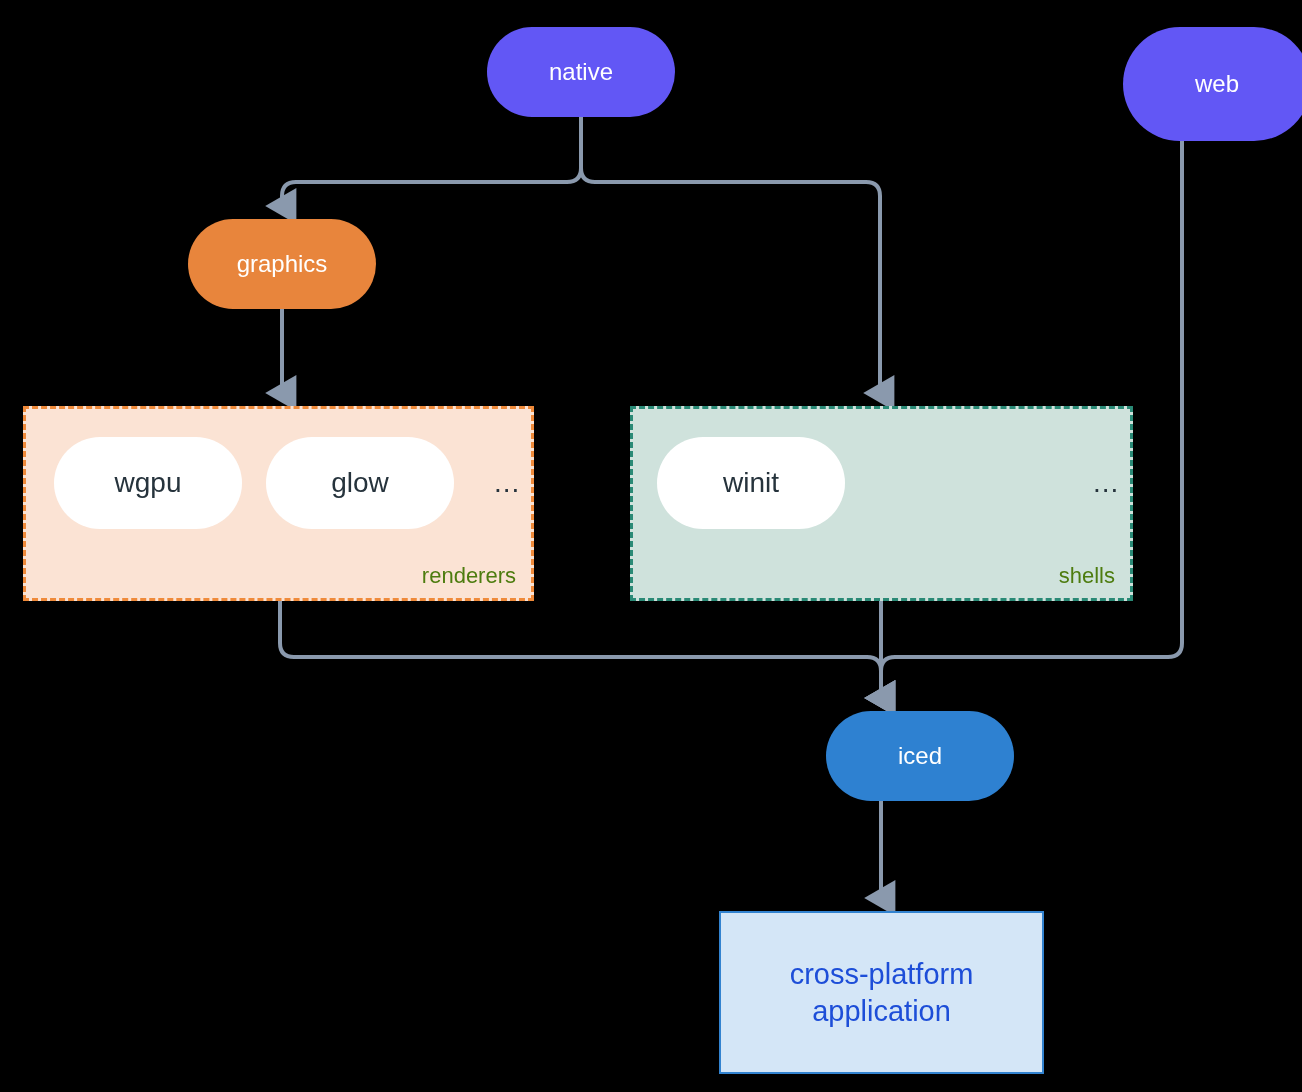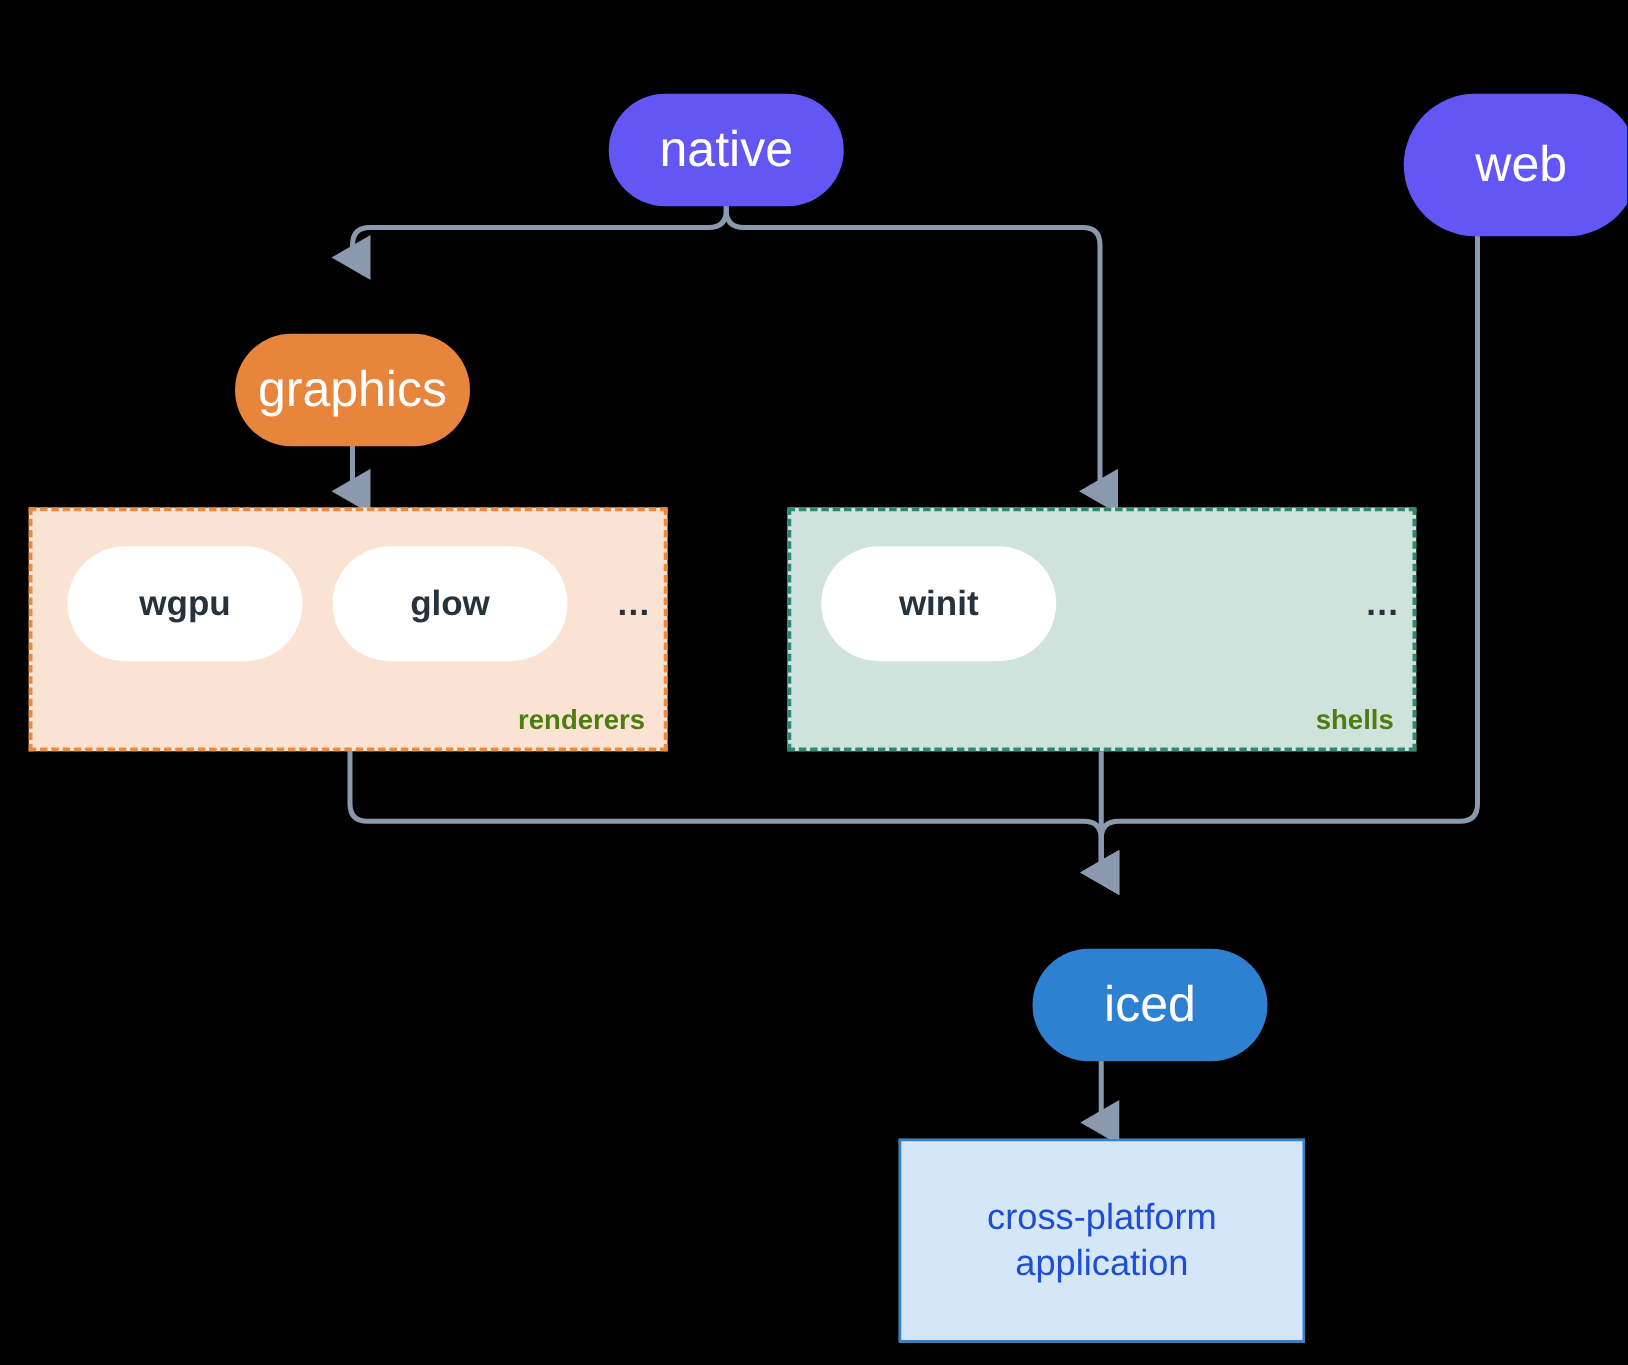--- a/index.html
+++ b/index.html
@@ -30,22 +30,21 @@
     align-items: center;
     justify-content: center;
     box-sizing: border-box;
     text-align: center;
     line-height: 1.25;
   }
   
   .pill {
     border-radius: 999px;
     color: #ffffff;
-    font-size: 40px;
-    margin-top: 48px;
+    font-size: 24px;
   }
   .node-native {
     left: 487px;  top: 27px;
     width: 188px; height: 90px;
     background: #6257f5;
   }
   .node-web {
     left: 1123px; top: 27px;
     width: 188px; height: 114px;
     background: #6257f5;
@@ -58,21 +57,20 @@
   }
   .node-iced {
     left: 826px;  top: 711px;
     width: 188px; height: 90px;
     background: #2e81d1;
   }
   
   .group {
     position: absolute;
     box-sizing: border-box;
-    font-weight: bold;
   }
   .group-renderers {
     left: 23px;  top: 406px;
     width: 511px; height: 195px;
     background: #fbe3d4;
     border: 3px dashed #ef8a3a;
   }
   .group-shells {
     left: 630px; top: 406px;
     width: 503px; height: 195px;

